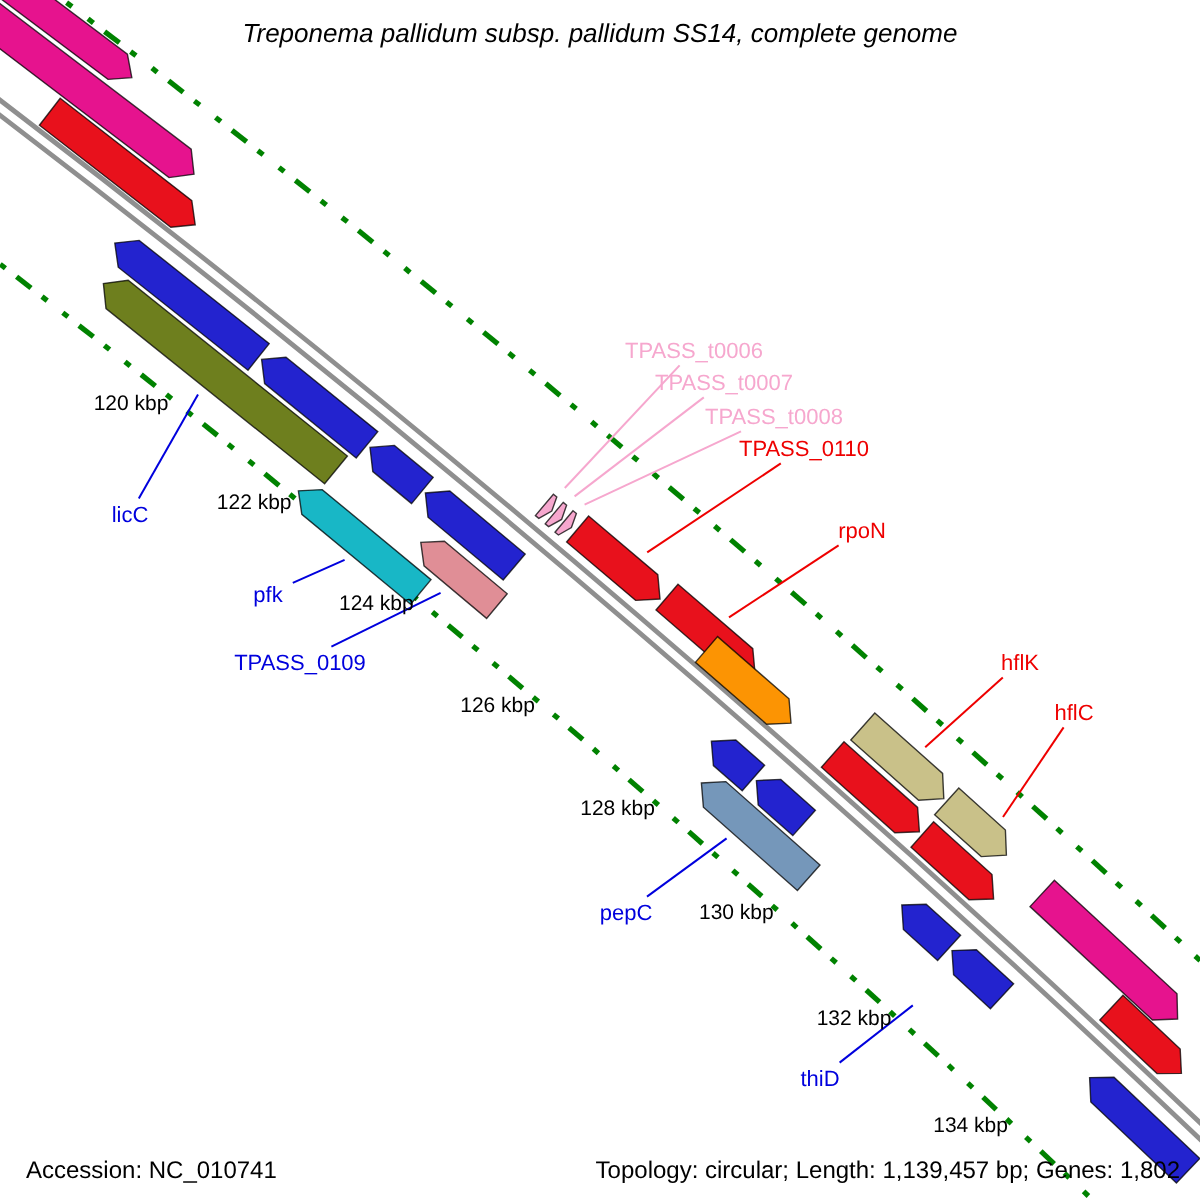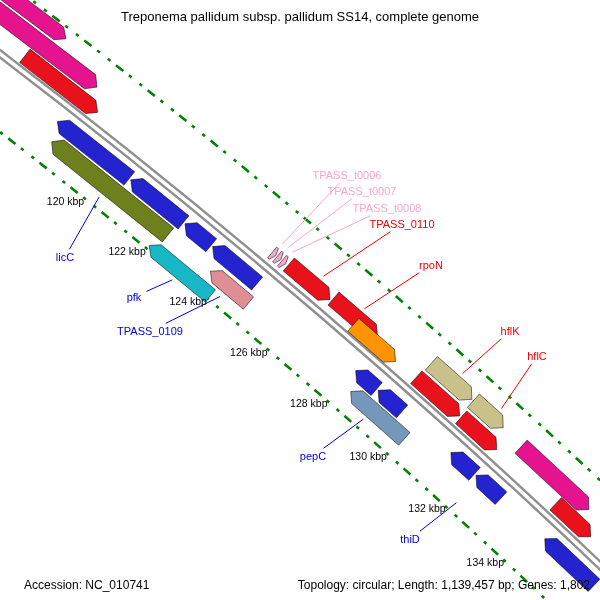--- a/index.html
+++ b/index.html
@@ -1,22 +1,22 @@
 <!DOCTYPE html>
 <html><head>
 <meta charset="utf-8">
 <style>
   html,body{margin:0;padding:0;background:#fff;}
   #app{position:relative;width:600px;height:600px;background:#fff;overflow:hidden;
        font-family:"Liberation Sans",sans-serif;color:#000;}
   #map-title{position:absolute;top:9px;left:0;width:100%;text-align:center;
-       font-size:13px;}
+       font-style:italic;font-size:13px;}
   #map{position:absolute;left:0;top:0;}
   #status-bar{position:absolute;left:0;bottom:8px;width:100%;height:16px;font-size:12px;}
-  #status-accession{position:absolute;left:24px;bottom:0;}
+  #status-accession{position:absolute;left:13px;bottom:0;}
   #status-topology{position:absolute;right:10px;bottom:0;}
   svg text{font-family:"Liberation Sans",sans-serif;}
 </style>
 </head>
 <body>
 
 <div id="app">
   <div id="map-title">Treponema pallidum subsp. pallidum SS14, complete genome</div>
   <svg id="map" width="600" height="600" viewBox="0 0 600 600">
       <g stroke="#008200" stroke-width="2.6">

